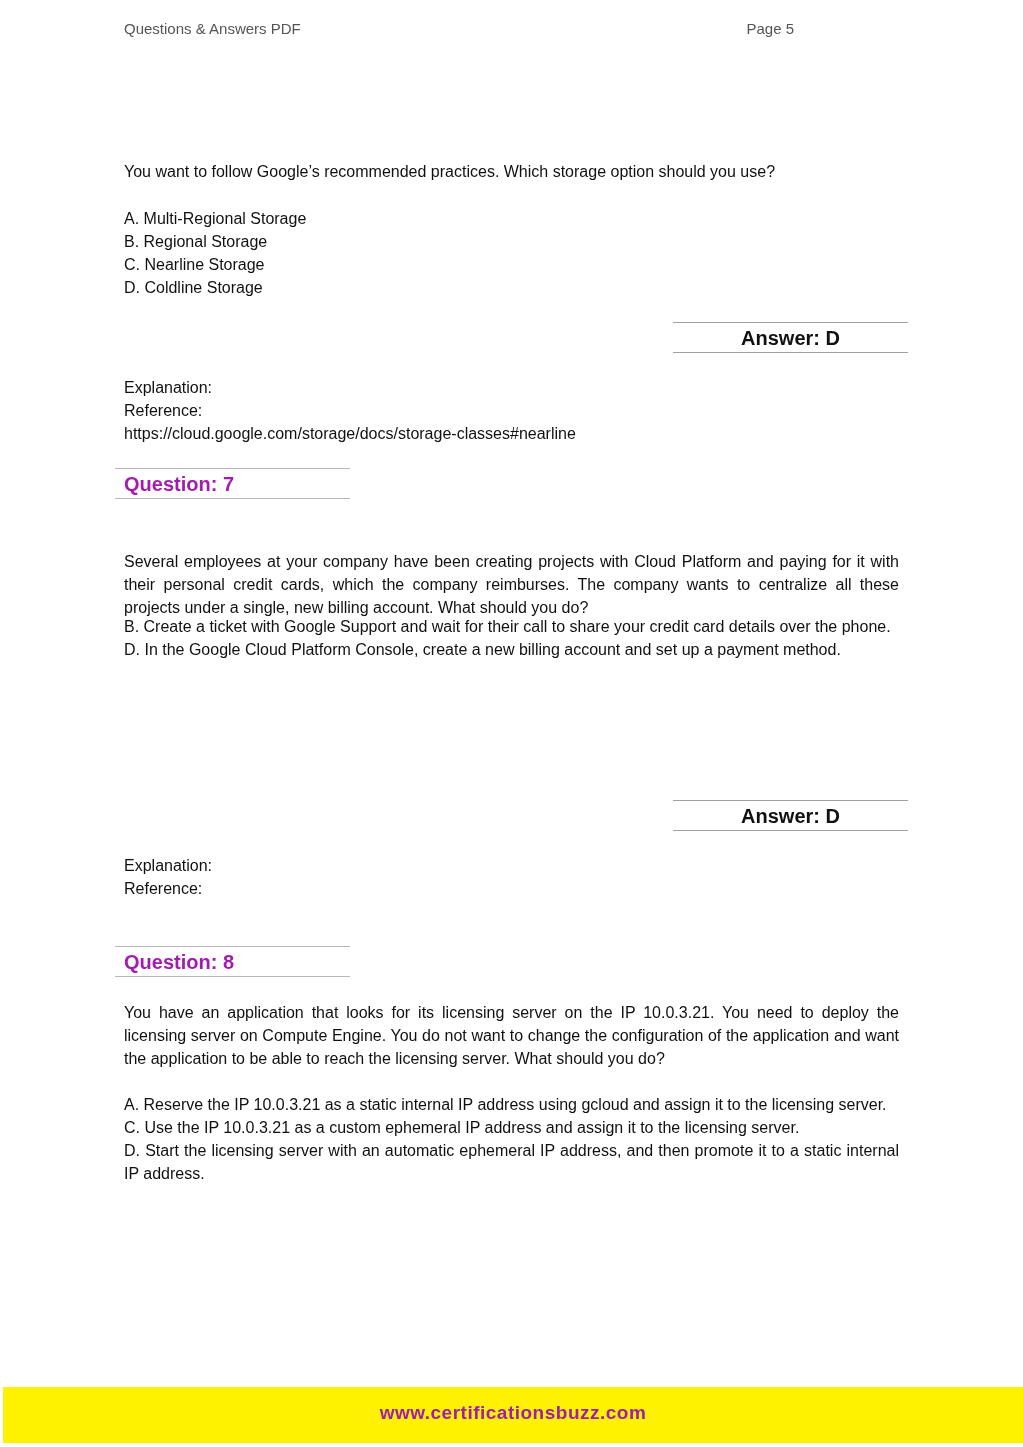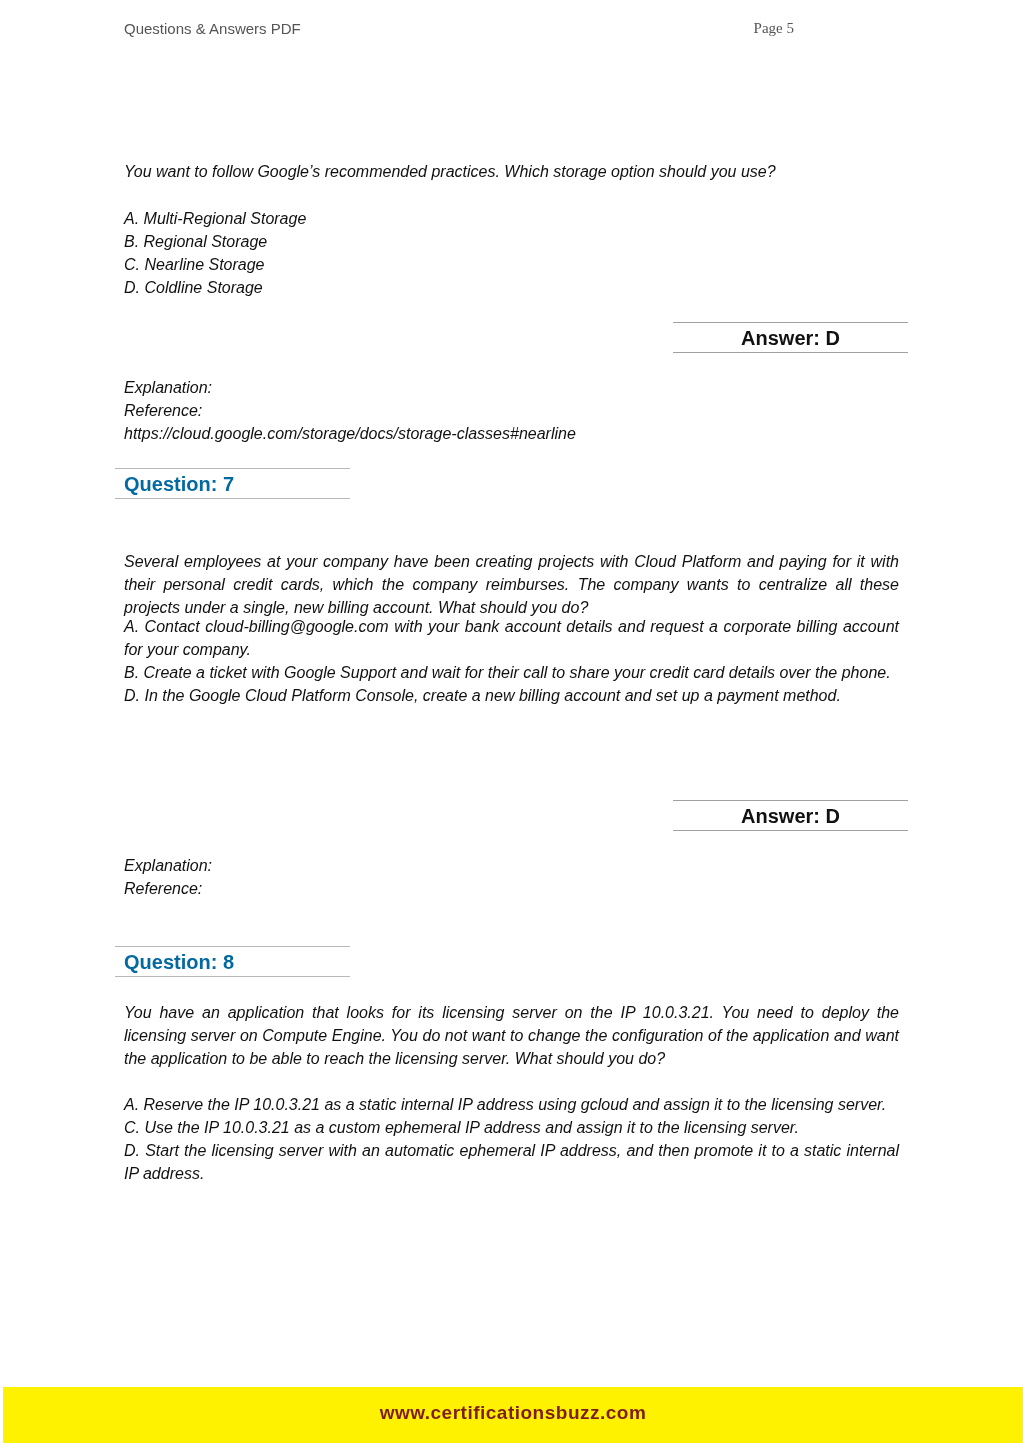--- a/index.html
+++ b/index.html
@@ -5,43 +5,43 @@
     html, body { margin: 0; padding: 0; background: #ffffff; }
     body {
       width: 1023px; height: 1447px; position: relative; overflow: hidden;
       font-family: "Liberation Sans", sans-serif; color: #111111;
     }
     .page-header {
       position: absolute; top: 20px; left: 124px; width: 670px; height: 24px;
       font-size: 15px; color: #555555;
     }
     .page-header .left { position: absolute; left: 0; top: 0; }
-    .page-header .right { position: absolute; right: 0; top: 0; font-family: Liberation Serif, serif; }
+    .page-header .right { position: absolute; right: 0; top: 0; }
 
-    .text { position: absolute; left: 124px; font-size: 16px; line-height: 23px; color: #111111; font-style: italic; }
+    .text { position: absolute; left: 124px; font-size: 16px; line-height: 23px; color: #111111; }
     .justify { width: 775px; text-align: justify; }
     .line { display: block; white-space: nowrap; }
     .para { display: block; }
 
     .answer-box {
       position: absolute; left: 673px; width: 235px; height: 29px;
       border-top: 1px solid #a0a0a0; border-bottom: 1px solid #a0a0a0;
       text-align: center; font-weight: bold; font-size: 20px; line-height: 30px; color: #111111;
     }
     .question-box {
       position: absolute; left: 115px; width: 235px; height: 29px;
       border-top: 1px solid #b8b8b8; border-bottom: 1px solid #b8b8b8;
-      font-weight: bold; font-size: 20px; line-height: 30px; color: #0369a1;
+      font-weight: bold; font-size: 20px; line-height: 30px; color: #a21caf;
     }
     .question-box span { padding-left: 9px; }
 
     .footer {
       position: absolute; left: 3px; top: 1387px; width: 1020px; height: 56px;
       background: #fff200;
-      text-align: center; line-height: 52px; font-size: 19px; font-weight: bold; color: #7f1d1d;
+      text-align: center; line-height: 52px; font-size: 19px; font-weight: bold; color: #a21caf;
       letter-spacing: 0.5px;
     }
   </style>
 </head>
 <body>
 
 <div class="page-header">
   <span class="left">Questions &amp; Answers PDF</span>
   <span class="right">Page 5</span>
 </div>
@@ -65,21 +65,20 @@
   <span class="line">https://cloud.google.com/storage/docs/storage-classes#nearline</span>
 </div>
 
 <div class="question-box" style="top:468px;">
   <span>Question: 7</span>
 </div>
 
 <div class="text justify" style="top:550px;">Several employees at your company have been creating projects with Cloud Platform and paying for it with their personal credit cards, which the company reimburses. The company wants to centralize all these projects under a single, new billing account. What should you do?</div>
 
 <div class="text justify" style="top:615px;">
-  <span class="para">A. Contact cloud-billing@google.com with your bank account details and request a corporate billing account for your company.</span>
   <span class="para">B. Create a ticket with Google Support and wait for their call to share your credit card details over the phone.</span>
   <span class="para">D. In the Google Cloud Platform Console, create a new billing account and set up a payment method.</span>
 </div>
 
 <div class="answer-box" style="top:800px;">
   <span>Answer: D</span>
 </div>
 
 <div class="text" style="top:854px;">
   <span class="line">Explanation:</span>

